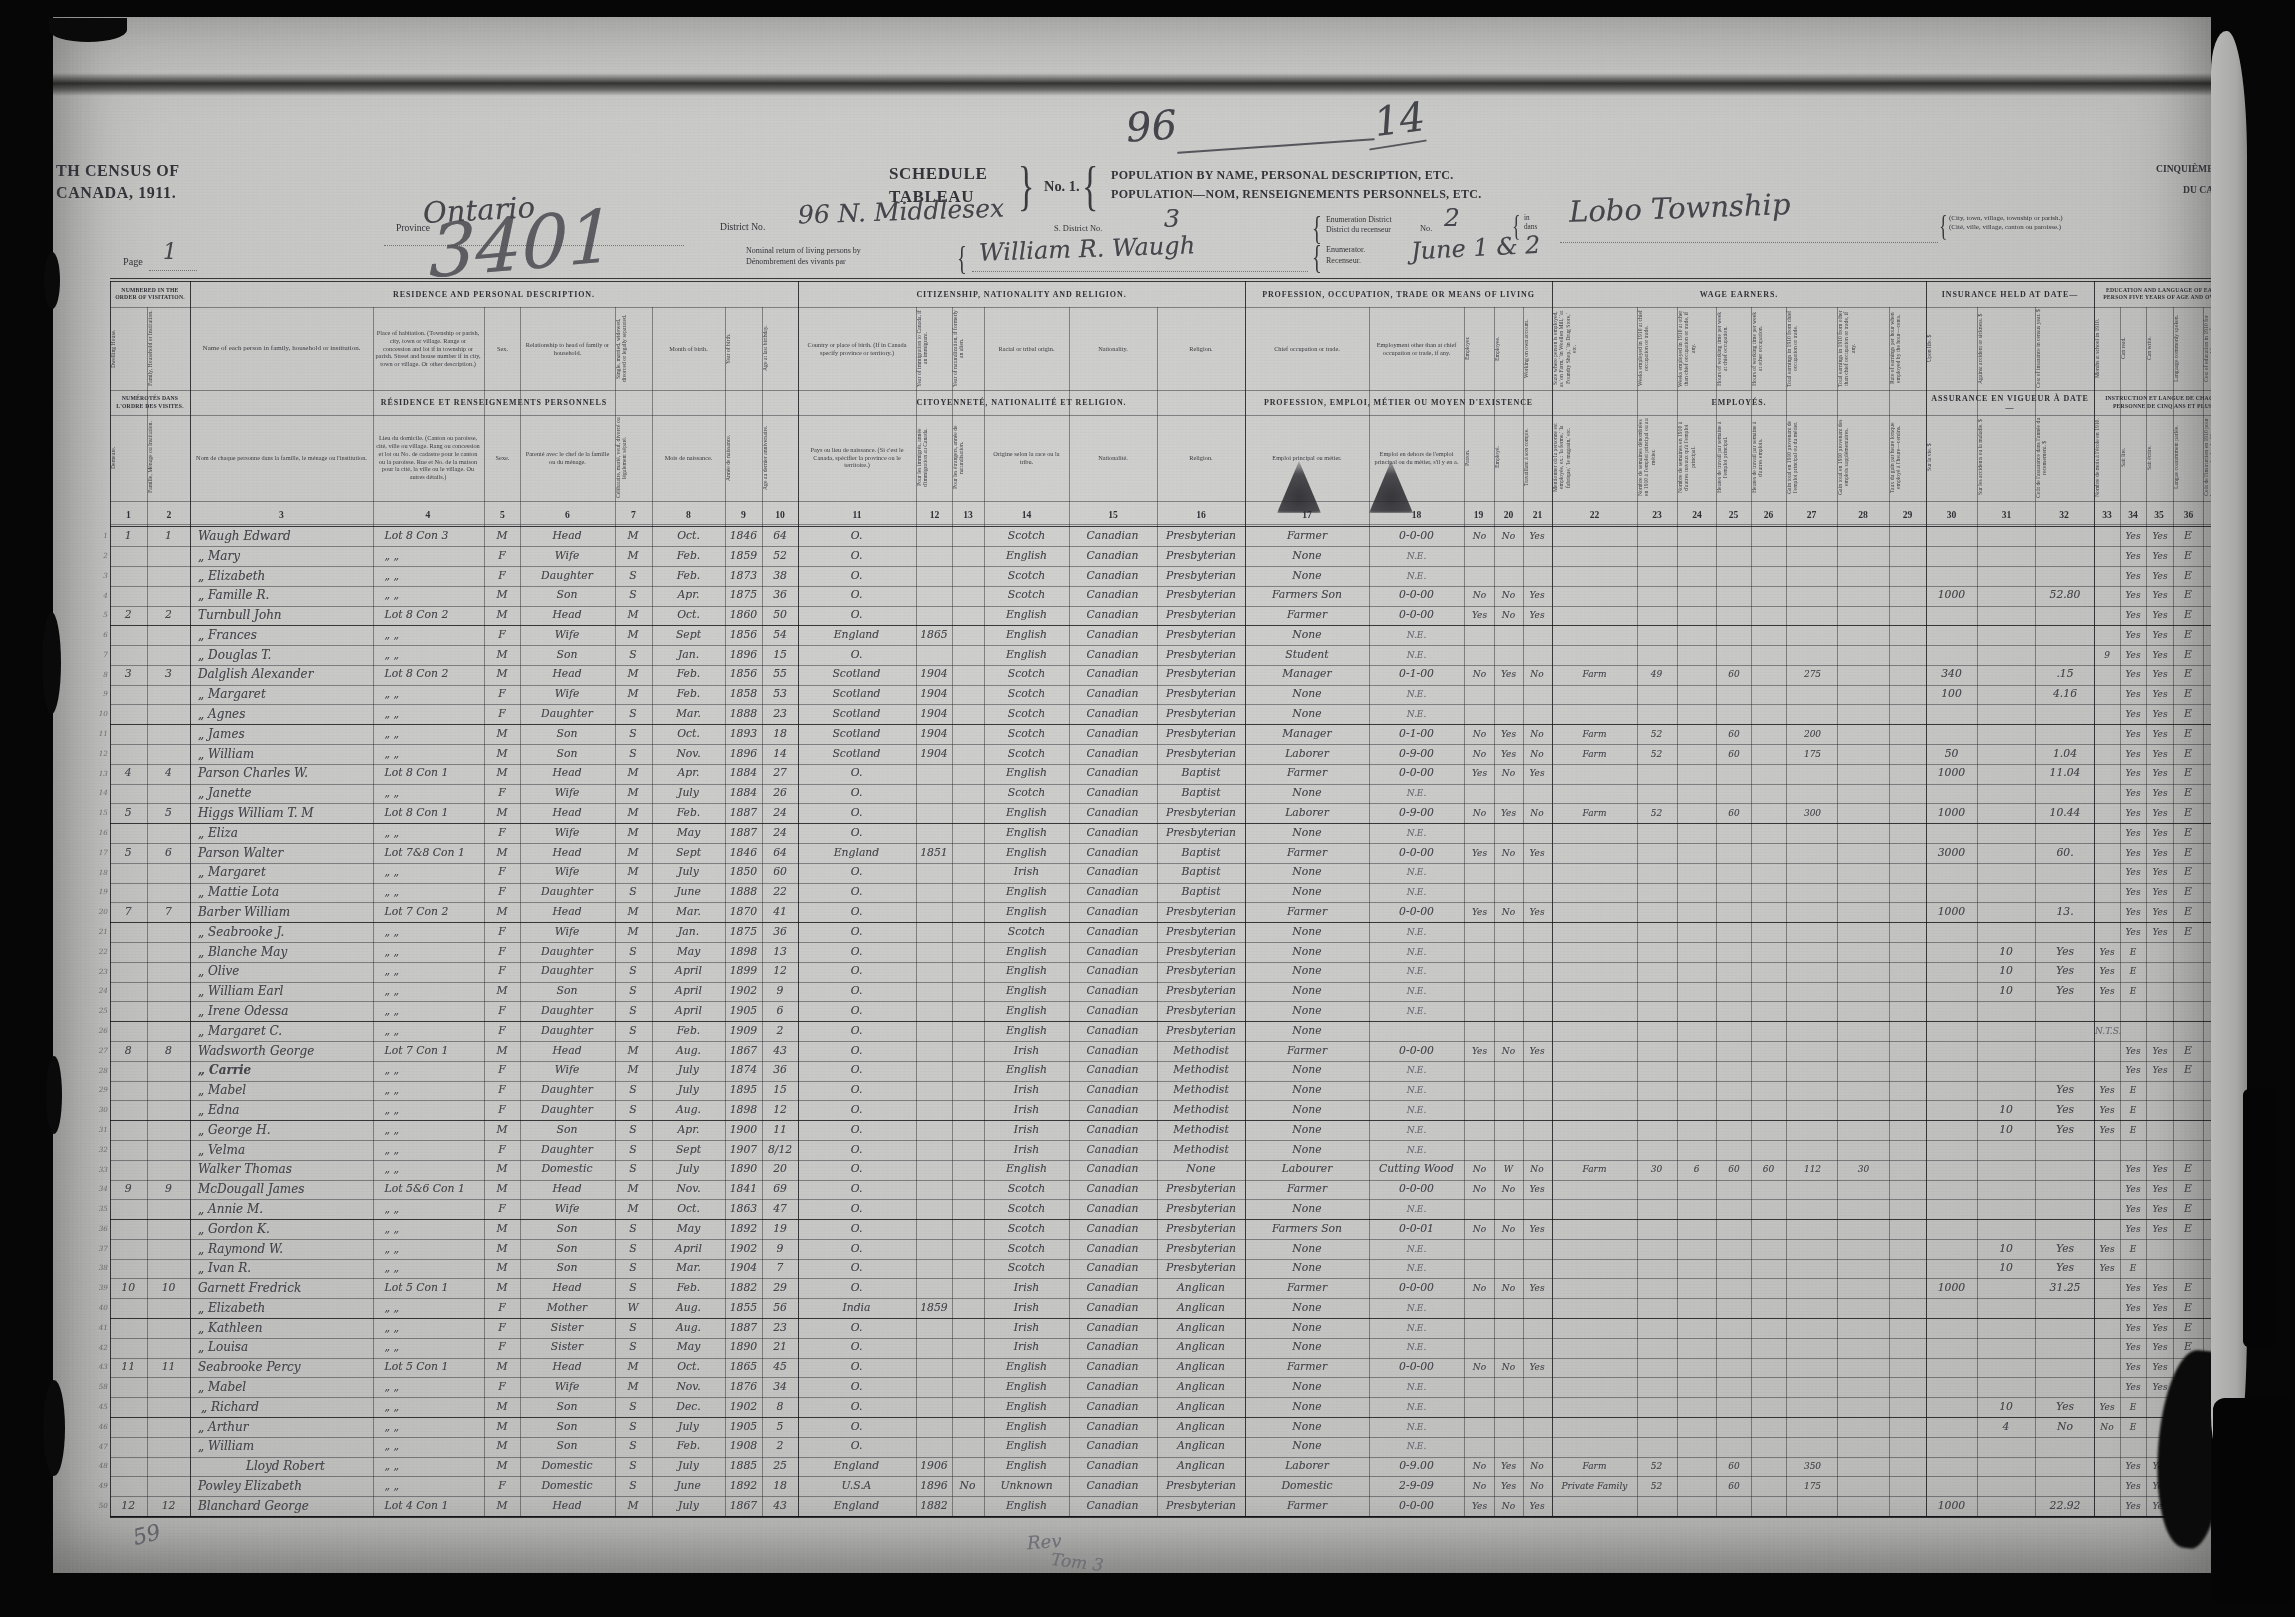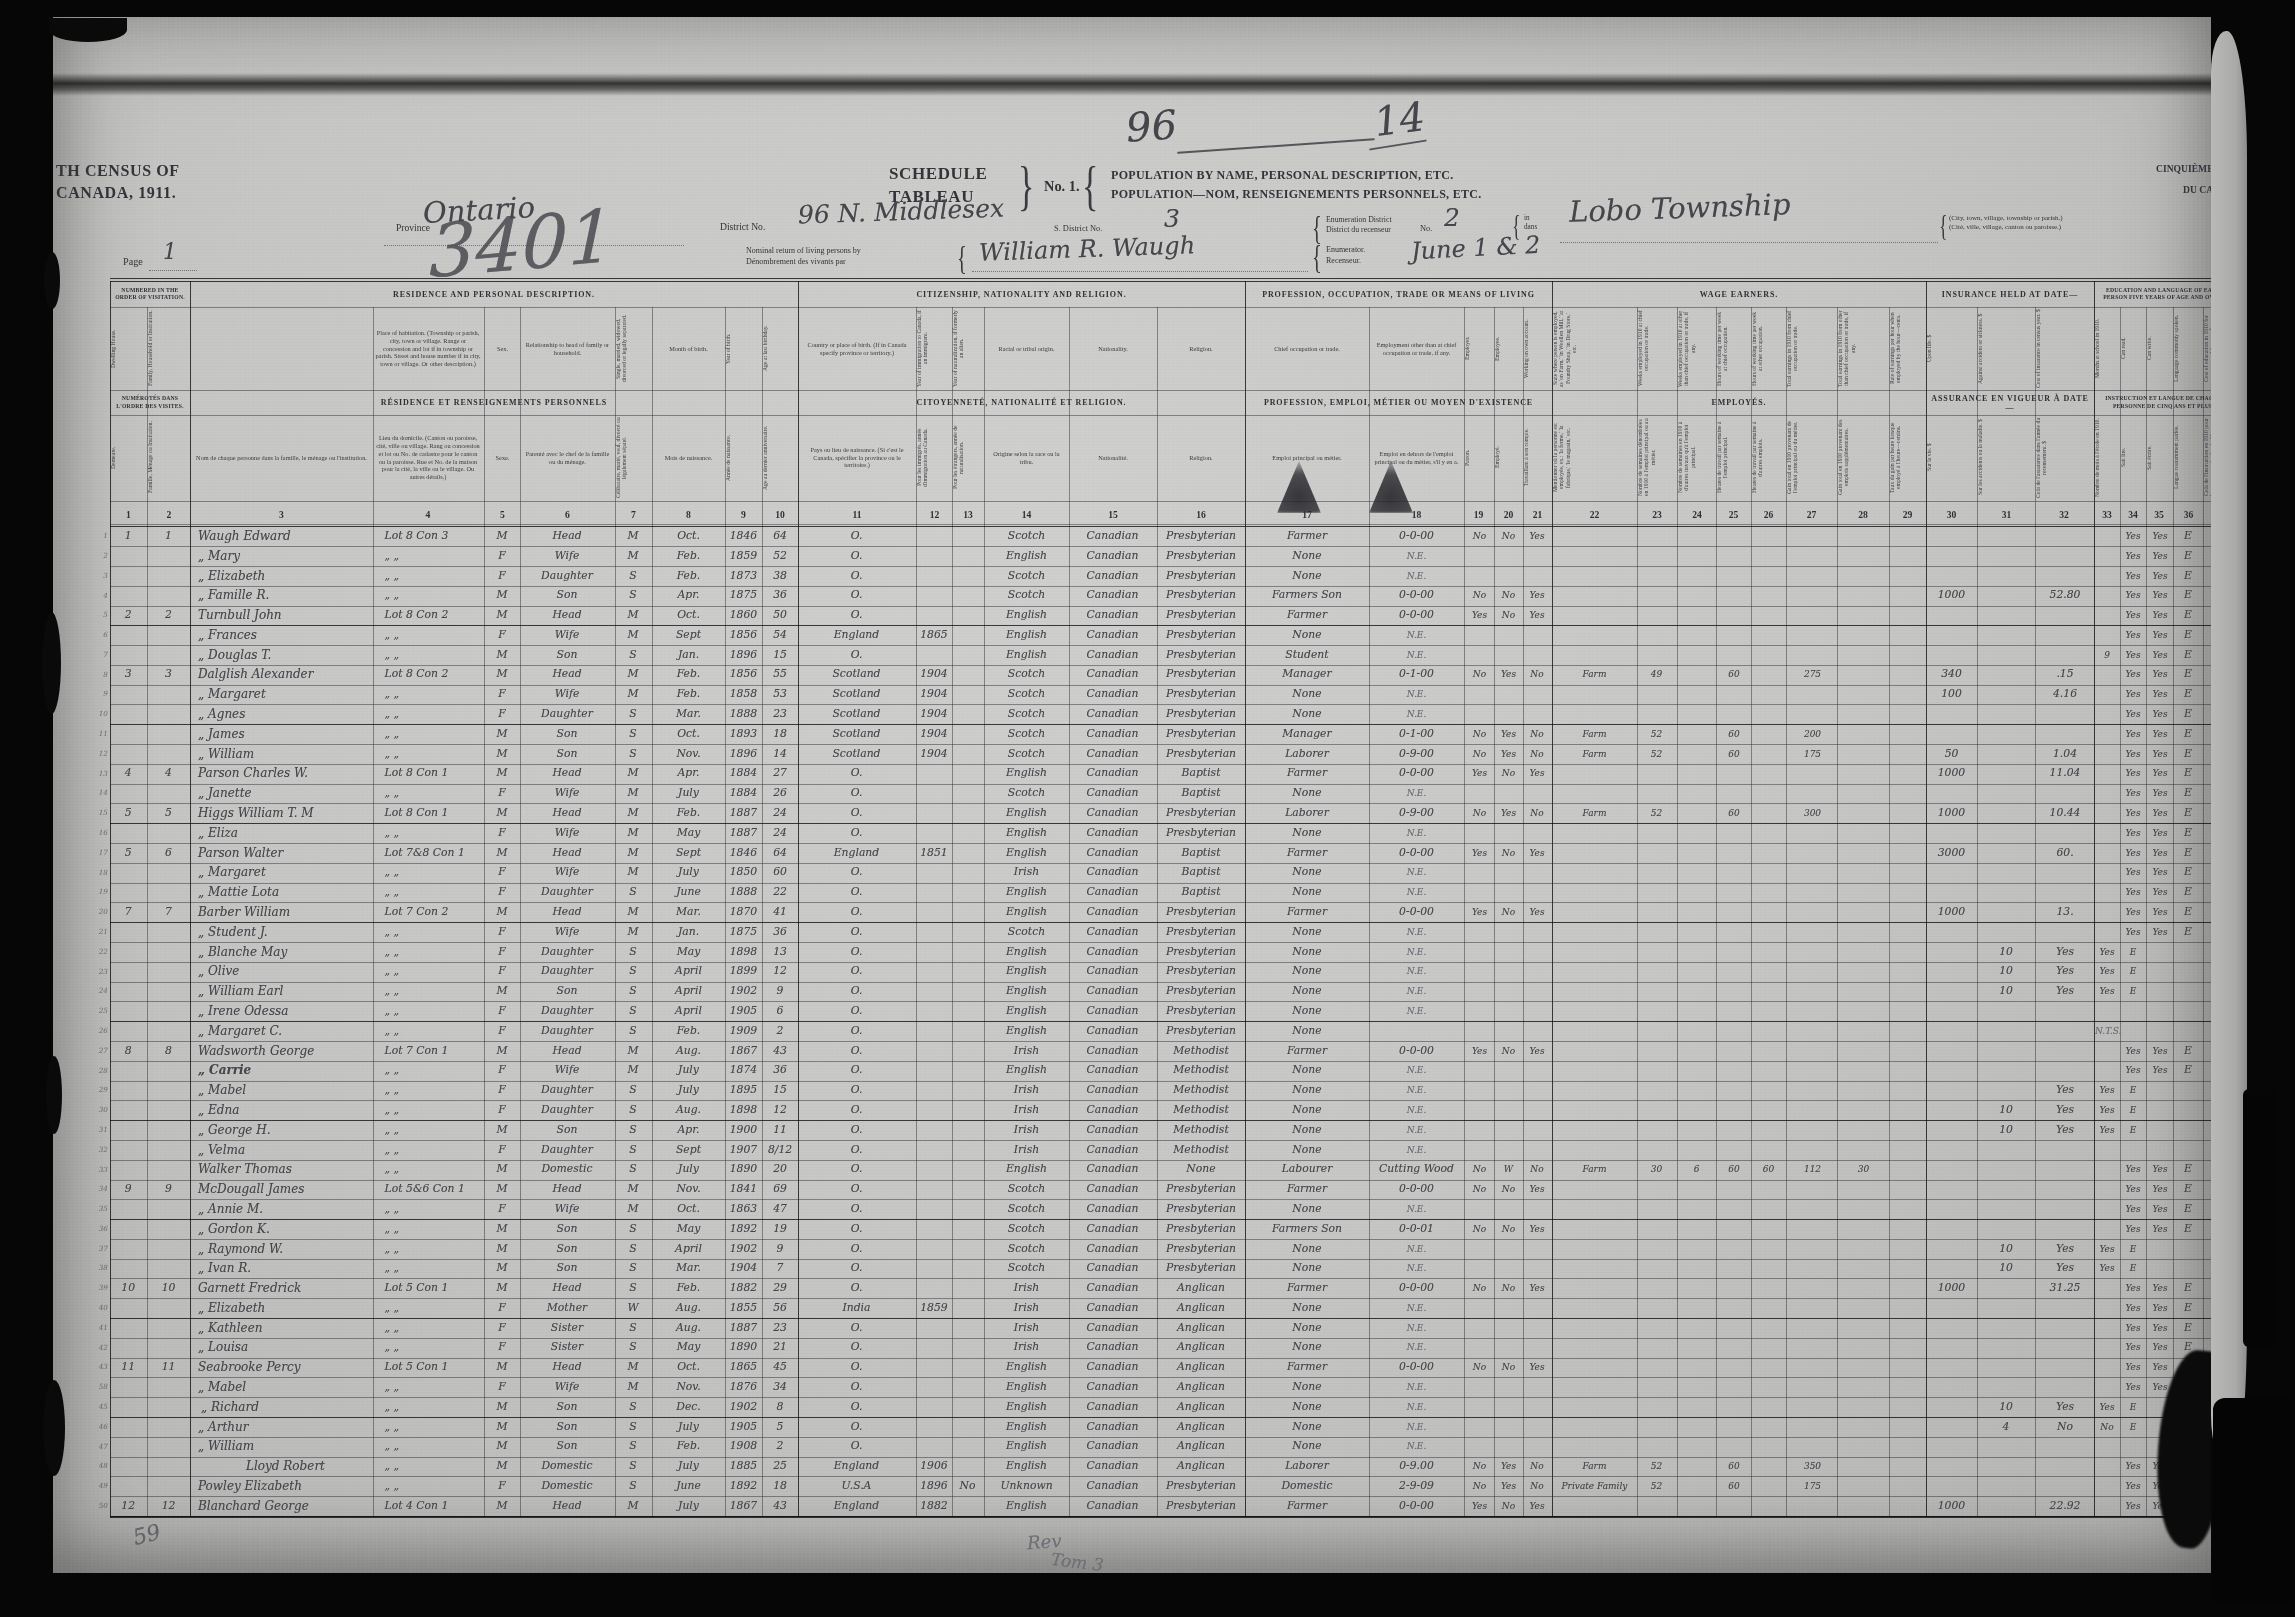--- a/index.html
+++ b/index.html
@@ -149,20 +149,21 @@
     <div class="gt gt-sm" style="left: 1984px; top: 0px; width: 139px; height: 26px;">EDUCATION AND LANGUAGE OF EACH PERSON FIVE YEARS OF AGE AND OVER.</div>
     <div class="gt gt-sm" style="left: 1984px; top: 109px; width: 139px; height: 25px;">INSTRUCTION ET LANGUE DE CHAQUE PERSONNE DE CINQ ANS ET PLUS.</div>
     <div class="gt gt-sm" style="left: 2123px; top: 0px; width: 58px; height: 26px;">INFIRMITIES—</div>
     <div class="gt gt-sm" style="left: 2123px; top: 109px; width: 58px; height: 25px;">INFIRMITÉS—</div>
     <div class="vlab" style="left: 0px; top: 26px; width: 37px; height: 83px;">Dwelling House.</div>
     <div class="vlab" style="left: 0px; top: 134px; width: 37px; height: 85px;">Demeure.</div>
     <div class="colnum" style="left: 0px; top: 220px; width: 37px; height: 26px;">1</div>
     <div class="vlab" style="left: 37px; top: 26px; width: 44px; height: 83px;">Family, Household or Institution.</div>
     <div class="vlab" style="left: 37px; top: 134px; width: 44px; height: 85px;">Famille, Ménage ou Institution.</div>
     <div class="colnum" style="left: 37px; top: 220px; width: 44px; height: 26px;">2</div>
+    <div class="hlab big" style="left: 80px; top: 26px; width: 183px; height: 83px;">Name of each person in family, household or institution.</div>
     <div class="hlab" style="left: 80px; top: 134px; width: 183px; height: 85px;">Nom de chaque personne dans la famille, le ménage ou l'institution.</div>
     <div class="colnum" style="left: 80px; top: 220px; width: 183px; height: 26px;">3</div>
     <div class="hlab" style="left: 263px; top: 26px; width: 110px; height: 83px;">Place of habitation. (Township or parish, city, town or village. Range or concession and lot if in township or parish. Street and house number if in city, town or village. Or other description.)</div>
     <div class="hlab" style="left: 263px; top: 134px; width: 110px; height: 85px;">Lieu du domicile. (Canton ou paroisse, cité, ville ou village. Rang ou concession et lot ou No. de cadastre pour le canton ou la paroisse. Rue et No. de la maison pour la cité, la ville ou le village. Ou autres détails.)</div>
     <div class="colnum" style="left: 263px; top: 220px; width: 110px; height: 26px;">4</div>
     <div class="hlab" style="left: 374px; top: 26px; width: 37px; height: 83px;">Sex.</div>
     <div class="hlab" style="left: 374px; top: 134px; width: 37px; height: 85px;">Sexe.</div>
     <div class="colnum" style="left: 374px; top: 220px; width: 37px; height: 26px;">5</div>
     <div class="hlab" style="left: 410px; top: 26px; width: 95px; height: 83px;">Relationship to head of family or household.</div>
     <div class="hlab" style="left: 410px; top: 134px; width: 95px; height: 85px;">Parenté avec le chef de la famille ou du ménage.</div>
@@ -832,21 +833,21 @@
     <div class="cell hw" style="left: 1136px; top: 622px; width: 122px; height: 18.6px;">Farmer</div>
     <div class="cell hw" style="left: 1260px; top: 622px; width: 93px; height: 18.6px;">0-0-00</div>
     <div class="cell hw sm" style="left: 1356px; top: 622px; width: 27px; height: 18.6px;">Yes</div>
     <div class="cell hw sm" style="left: 1385px; top: 622px; width: 27px; height: 18.6px;">No</div>
     <div class="cell hw sm" style="left: 1414px; top: 622px; width: 26px; height: 18.6px;">Yes</div>
     <div class="cell hw" style="left: 1817px; top: 622px; width: 49px; height: 18.6px;">1000</div>
     <div class="cell hw" style="left: 1927px; top: 622px; width: 56px; height: 18.6px;">13.</div>
     <div class="cell hw sm" style="left: 2011px; top: 622px; width: 24px; height: 18.6px;">Yes</div>
     <div class="cell hw sm" style="left: 2038px; top: 622px; width: 24px; height: 18.6px;">Yes</div>
     <div class="cell hw" style="left: 2064px; top: 622px; width: 28px; height: 18.6px;">E</div>
-    <div class="cell hw namecell" style="left: 82px; top: 642px; width: 181px; height: 18.6px;">„  Student J.</div>
+    <div class="cell hw namecell" style="left: 82px; top: 642px; width: 181px; height: 18.6px;">„  Seabrooke J.</div>
     <div class="cell hw placecell" style="left: 265px; top: 642px; width: 108px; height: 18.6px;">„    „</div>
     <div class="cell hw" style="left: 375px; top: 642px; width: 34px; height: 18.6px;">F</div>
     <div class="cell hw" style="left: 411px; top: 642px; width: 92px; height: 18.6px;">Wife</div>
     <div class="cell hw" style="left: 506px; top: 642px; width: 34px; height: 18.6px;">M</div>
     <div class="cell hw" style="left: 543px; top: 642px; width: 71px; height: 18.6px;">Jan.</div>
     <div class="cell hw" style="left: 616px; top: 642px; width: 35px; height: 18.6px;">1875</div>
     <div class="cell hw" style="left: 653px; top: 642px; width: 34px; height: 18.6px;">36</div>
     <div class="cell hw" style="left: 689px; top: 642px; width: 115px; height: 18.6px;">O.</div>
     <div class="cell hw" style="left: 875px; top: 642px; width: 83px; height: 18.6px;">Scotch</div>
     <div class="cell hw" style="left: 960px; top: 642px; width: 85px; height: 18.6px;">Canadian</div>

